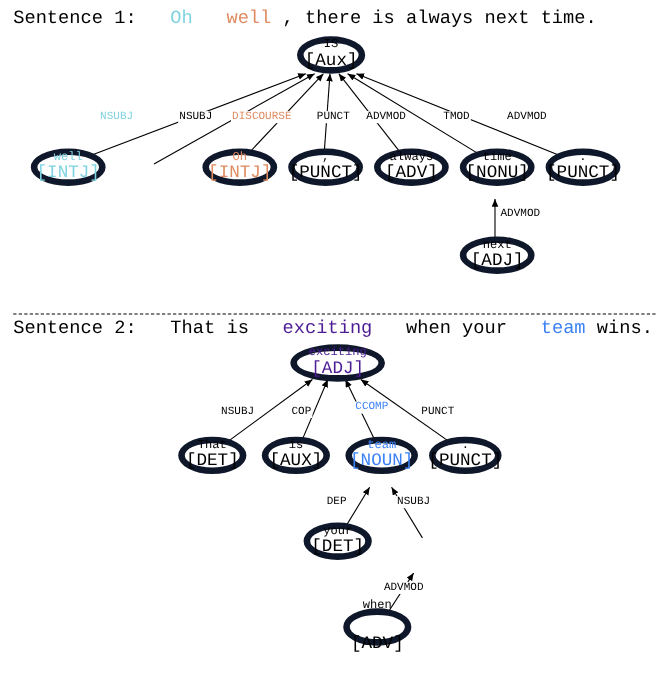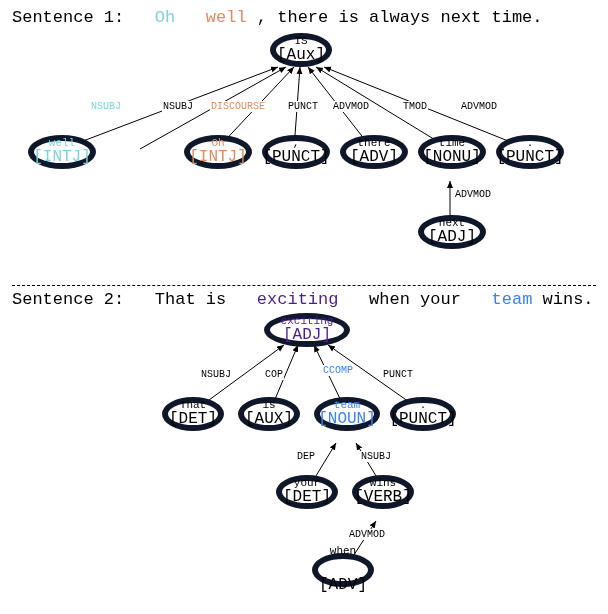--- a/index.html
+++ b/index.html
@@ -102,21 +102,21 @@
   </div>
   <div class="node t-orange" style="left:172px; top:104px; width:68px; height:34px;">
     <span class="w">Oh</span>
     <span class="p">[INTJ]</span>
   </div>
   <div class="node" style="left:250px; top:104px; width:68px; height:34px;">
     <span class="w">,</span>
     <span class="p">[PUNCT]</span>
   </div>
   <div class="node" style="left:328px; top:104px; width:68px; height:34px;">
-    <span class="w">there</span>
+    <span class="w">always</span>
     <span class="p">[ADV]</span>
   </div>
   <div class="node" style="left:406px; top:104px; width:68px; height:34px;">
     <span class="w">time</span>
     <span class="p">[NONU]</span>
   </div>
   <div class="node" style="left:484px; top:104px; width:68px; height:34px;">
     <span class="w">.</span>
     <span class="p">[PUNCT]</span>
   </div>
@@ -189,23 +189,19 @@
     <span class="p">[PUNCT]</span>
   </div>
 
   <div class="elabel" style="left:284px; top:138px;">DEP</div>
   <div class="elabel" style="left:348px; top:138px;">NSUBJ</div>
 
   <div class="node" style="left:264px; top:162px; width:62px; height:34px;">
     <span class="w">your</span>
     <span class="p">[DET]</span>
   </div>
-  <div class="node" style="left:340px; top:162px; width:62px; height:34px;">
-    <span class="w">wins</span>
-    <span class="p">[VERB]</span>
-  </div>
 
   <div class="elabel" style="left:336px; top:216px;">ADVMOD</div>
   <div class="node" style="left:300px; top:240px; width:62px; height:34px;gap:20px;">
     <span class="w">when</span>
     <span class="p">[ADV]</span>
   </div>
 </div>
 
 </body></html>

